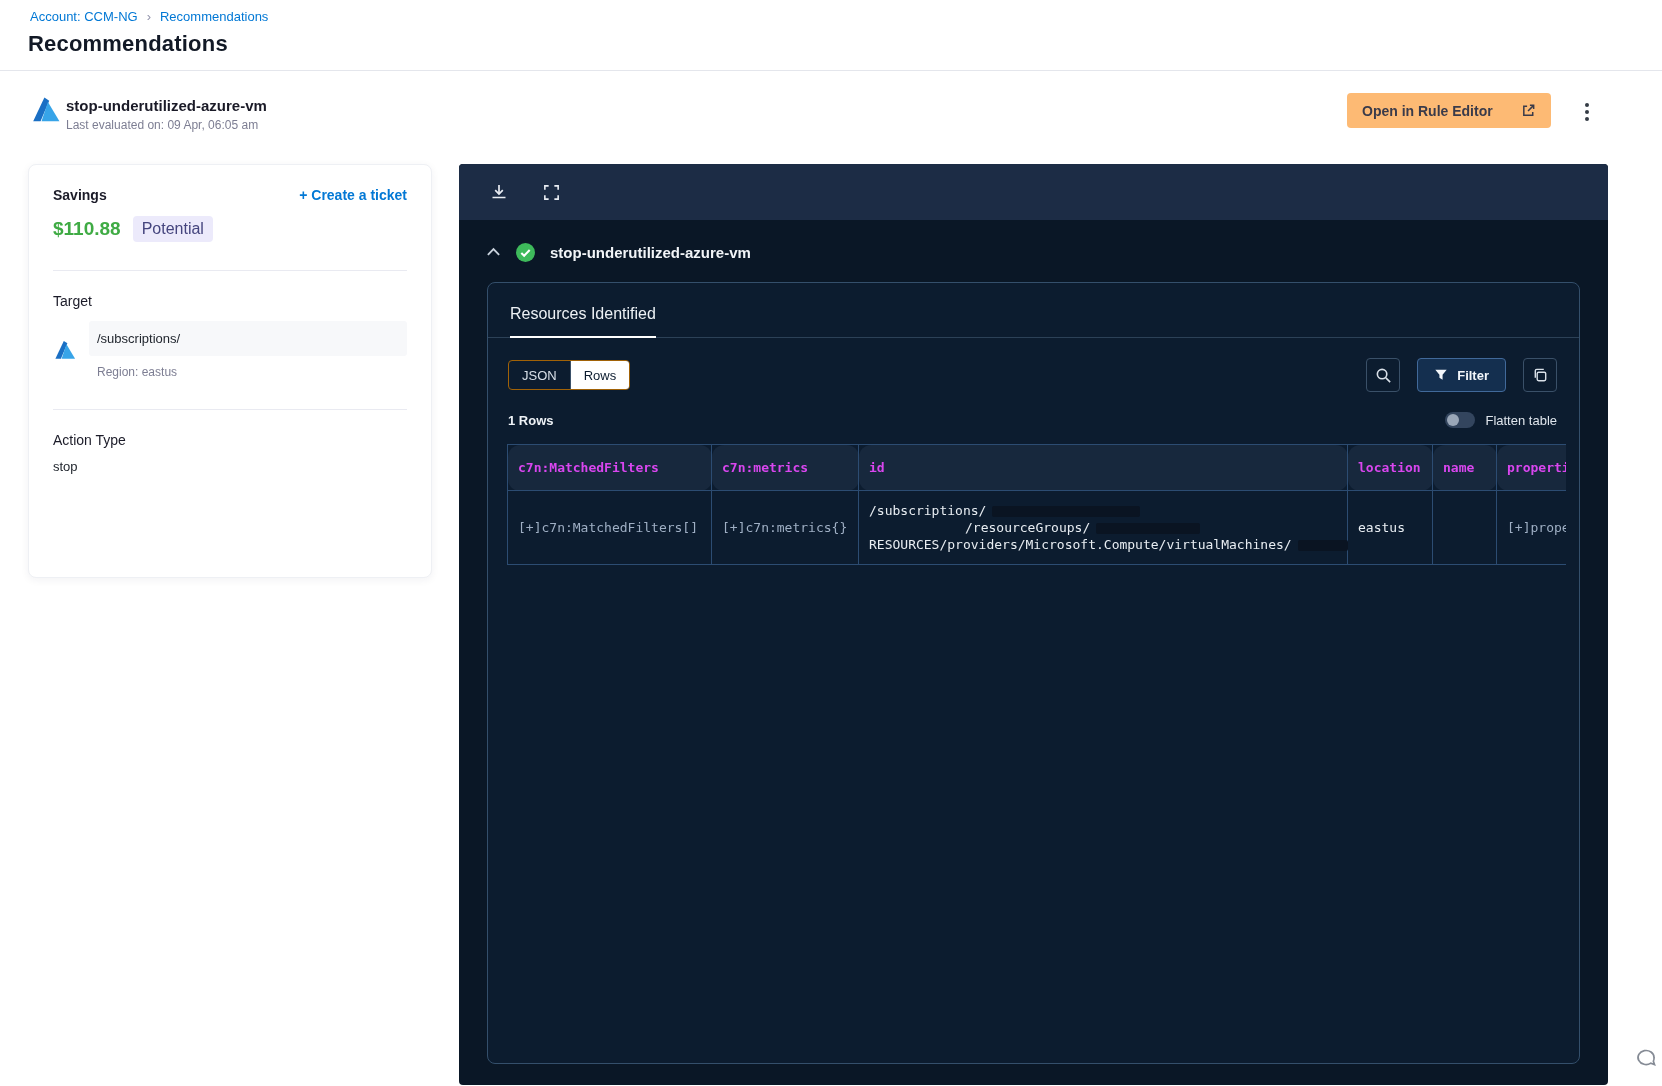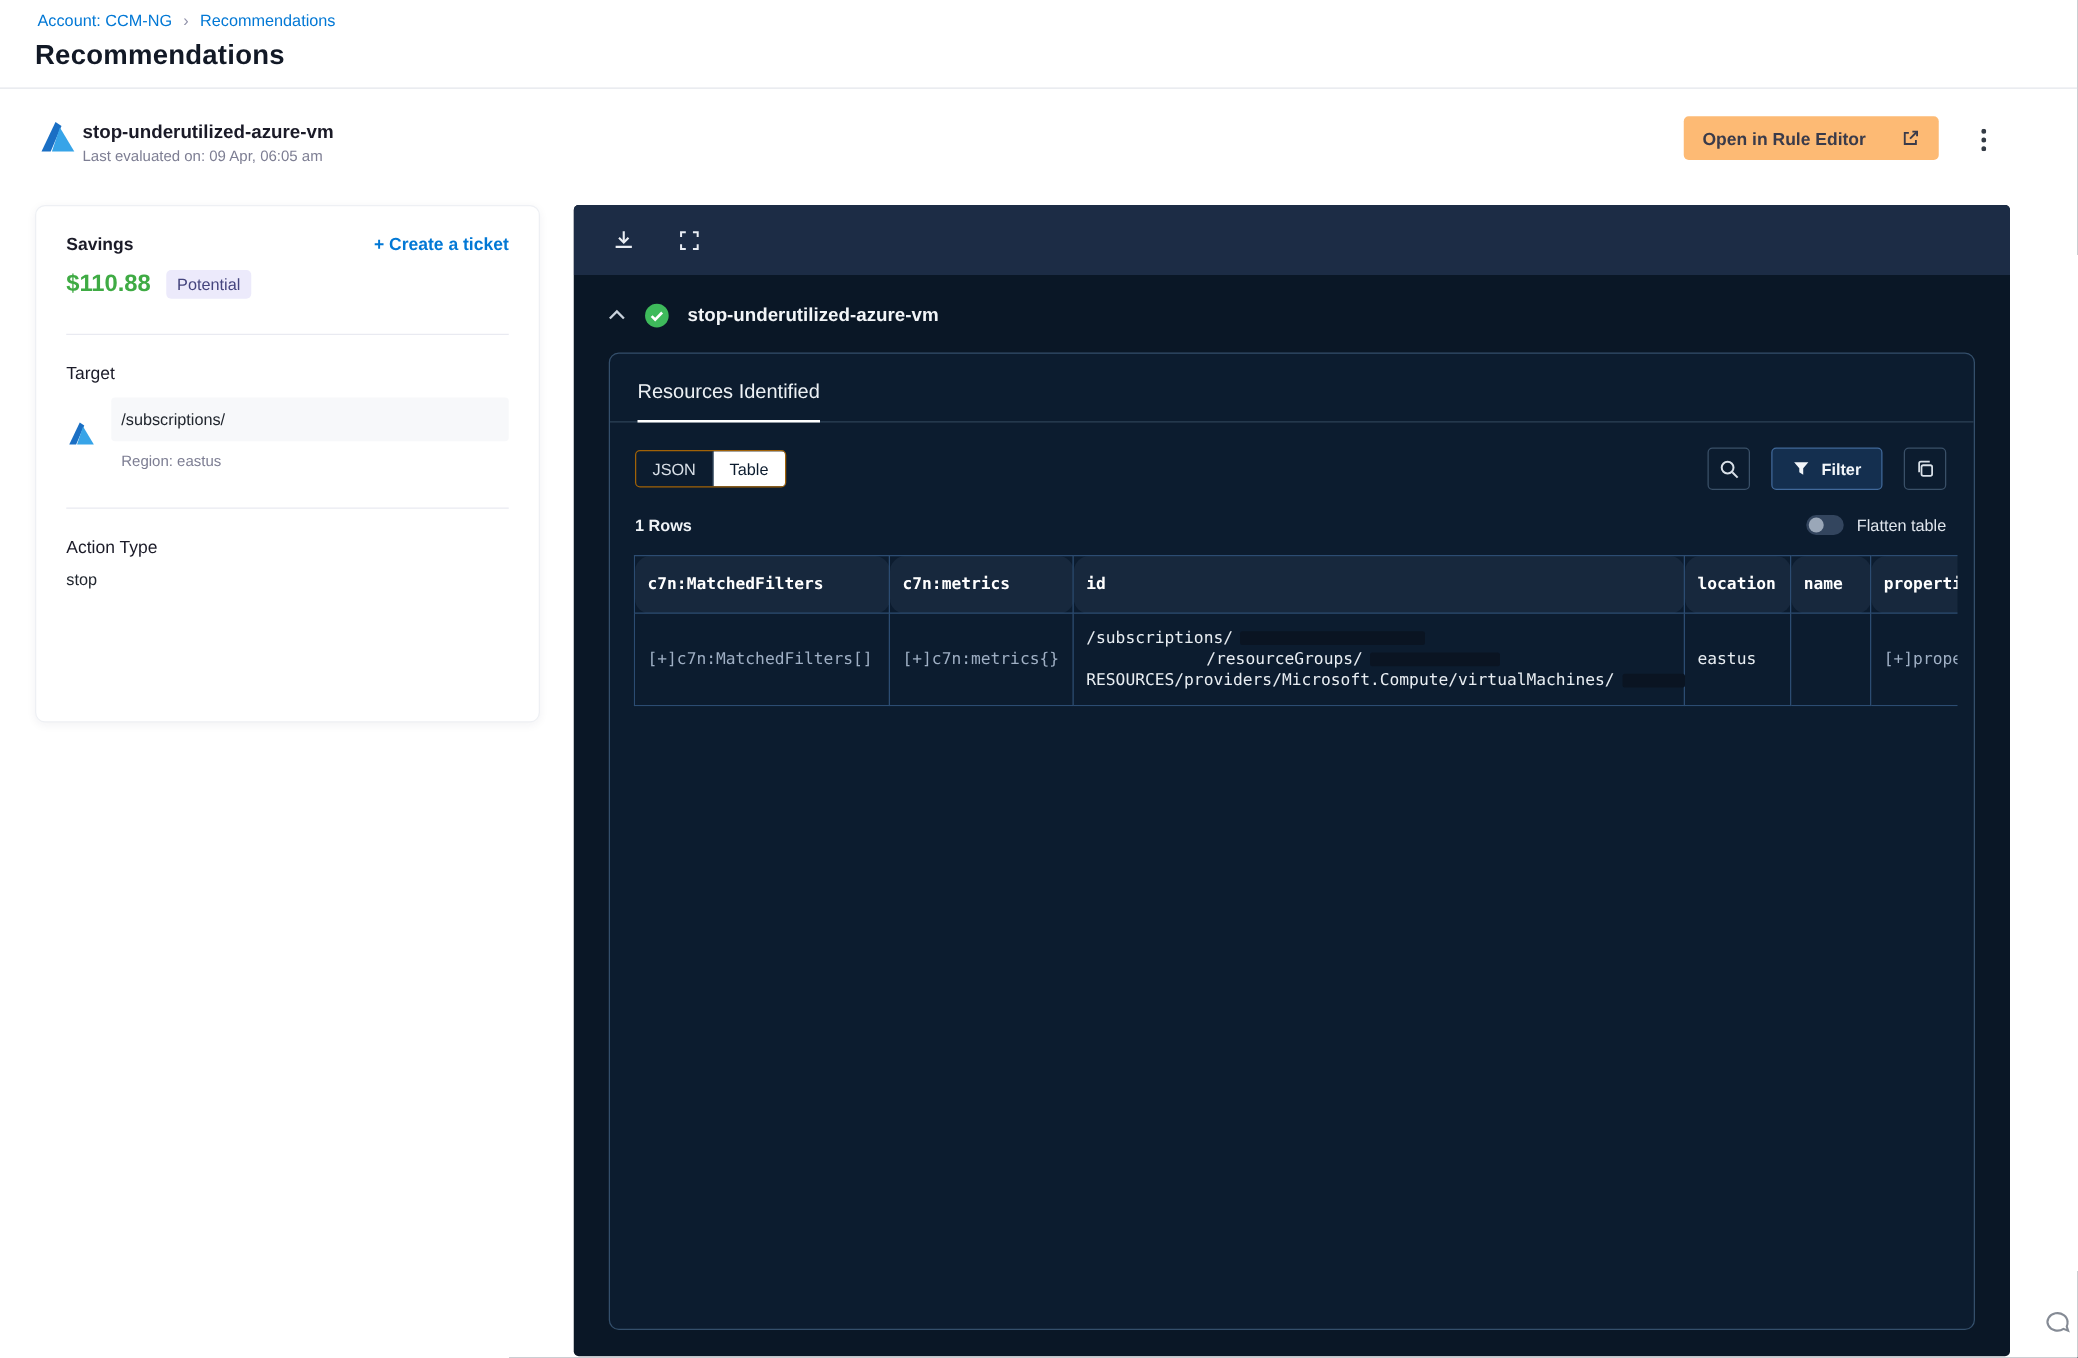--- a/index.html
+++ b/index.html
@@ -30,21 +30,21 @@
   .card {
     position:absolute; left:28px; top:164px; width:404px; height:414px;
     background:#fff; border:1px solid #eef0f4; border-radius:8px;
     box-shadow:0 2px 8px rgba(40,41,61,.06); padding:22px 24px;
   }
   .card-row1 { display:flex; justify-content:space-between; align-items:center; }
   .savings-label { font-size:14px; font-weight:600; color:#1b1b28; }
   .create-ticket { font-size:14px; font-weight:700; color:#0278d5; background:none; border:none; cursor:pointer; font-family:inherit; }
   .amount-row { display:flex; align-items:center; gap:12px; margin-top:13px; }
   .amount { font-size:19px; font-weight:700; color:#3fab44; }
-  .badge { background:#eceafb; color:#45457e; font-size:13px; padding:4px 9px; border-radius:4px; }
+  .badge { background:#eceafb; color:#45457e; font-size:16px; padding:4px 9px; border-radius:4px; }
   .card-divider { border:none; border-top:1px solid #e9eaf1; margin:28px 0 0; }
   .section-label { margin-top:22px; font-size:14px; font-weight:500; color:#1b1b28; }
   .target-row { display:flex; align-items:center; gap:12px; margin-top:12px; }
   .azure-sm { width:24px; height:24px; flex:0 0 24px; }
   .target-texts { flex:1; min-width:0; }
   .target-path { background:#f7f8fa; border-radius:3px; padding:10px 8px; font-size:13px; color:#22272f; }
   .target-region { padding:9px 8px 2px; font-size:12px; color:#7d7e93; }
   .action-value { margin-top:11px; font-size:13px; color:#22272f; }
 
   
@@ -81,21 +81,21 @@
   .rowsline { display:flex; justify-content:space-between; align-items:center; margin:20px 22px 0 20px; }
   .rows-count { font-size:13px; font-weight:600; color:#eef2f6; }
   .flatten { display:flex; align-items:center; gap:10px; }
   .toggle { width:30px; height:16px; border-radius:9px; background:#33455e; border:none; position:relative; cursor:pointer; }
   .toggle .knob { position:absolute; left:2px; top:2px; width:12px; height:12px; border-radius:50%; background:#9aa7b8; }
   .flatten-label { font-size:13px; color:#dfe5ec; }
 
   .table-wrap { margin:16px 0 0 19px; width:1059px; overflow:hidden; }
   table { border-collapse:collapse; table-layout:fixed; width:1099px; font-family:"DejaVu Sans Mono", monospace; font-size:13px; }
   th, td { border:1px solid #2c4c72; text-align:left; }
-  th { background:#17283d; color:#ffffff; font-weight:700; padding:6px 10px; height:46px; white-space:nowrap; overflow:hidden;border-radius:12px; }
+  th { background:#17283d; color:#d946ef; font-weight:700; padding:6px 10px; height:46px; white-space:nowrap; overflow:hidden;border-radius:12px; }
   td { padding:10px; color:#e8edf2; vertical-align:middle; height:74px; }
   td.dim { color:#9fafc4; }
   td.nowrap { white-space:nowrap; overflow:hidden; }
   .id-line { line-height:17px; white-space:nowrap; }
   .id-line.indent { padding-left:96px; }
   .redact { display:inline-block; height:11px; border-radius:2px; background:#0a1422; vertical-align:middle; margin-left:6px; }
   .redact-1 { width:148px; } .redact-2 { width:104px; } .redact-3 { width:50px; }
 
   .chat-fab { position:absolute; left:1632px; top:1044px; width:28px; height:28px; background:transparent; border:none; cursor:pointer; display:flex; align-items:center; justify-content:center; }
   svg { display:block; }
@@ -202,21 +202,21 @@
     </div>
 
     <div class="inner">
       <div class="tabs">
         <span class="tab">Resources Identified</span>
       </div>
 
       <div class="controls">
         <div class="segmented">
           <button class="seg seg-json">JSON</button>
-          <button class="seg seg-table">Table</button>
+          <button class="seg seg-table">Rows</button>
         </div>
         <div class="right-controls">
           <button class="icon-btn">
             <svg width="17" height="17" viewBox="0 0 18 18" fill="none" stroke="#d9e0e8" stroke-width="1.7">
               <circle cx="7.5" cy="7.5" r="5"></circle>
                 <path d="M11.5 11.5 L16 16"></path>
             </svg>
           </button>
           <button class="filter-btn">
             <svg width="14" height="14" viewBox="0 0 16 16">

